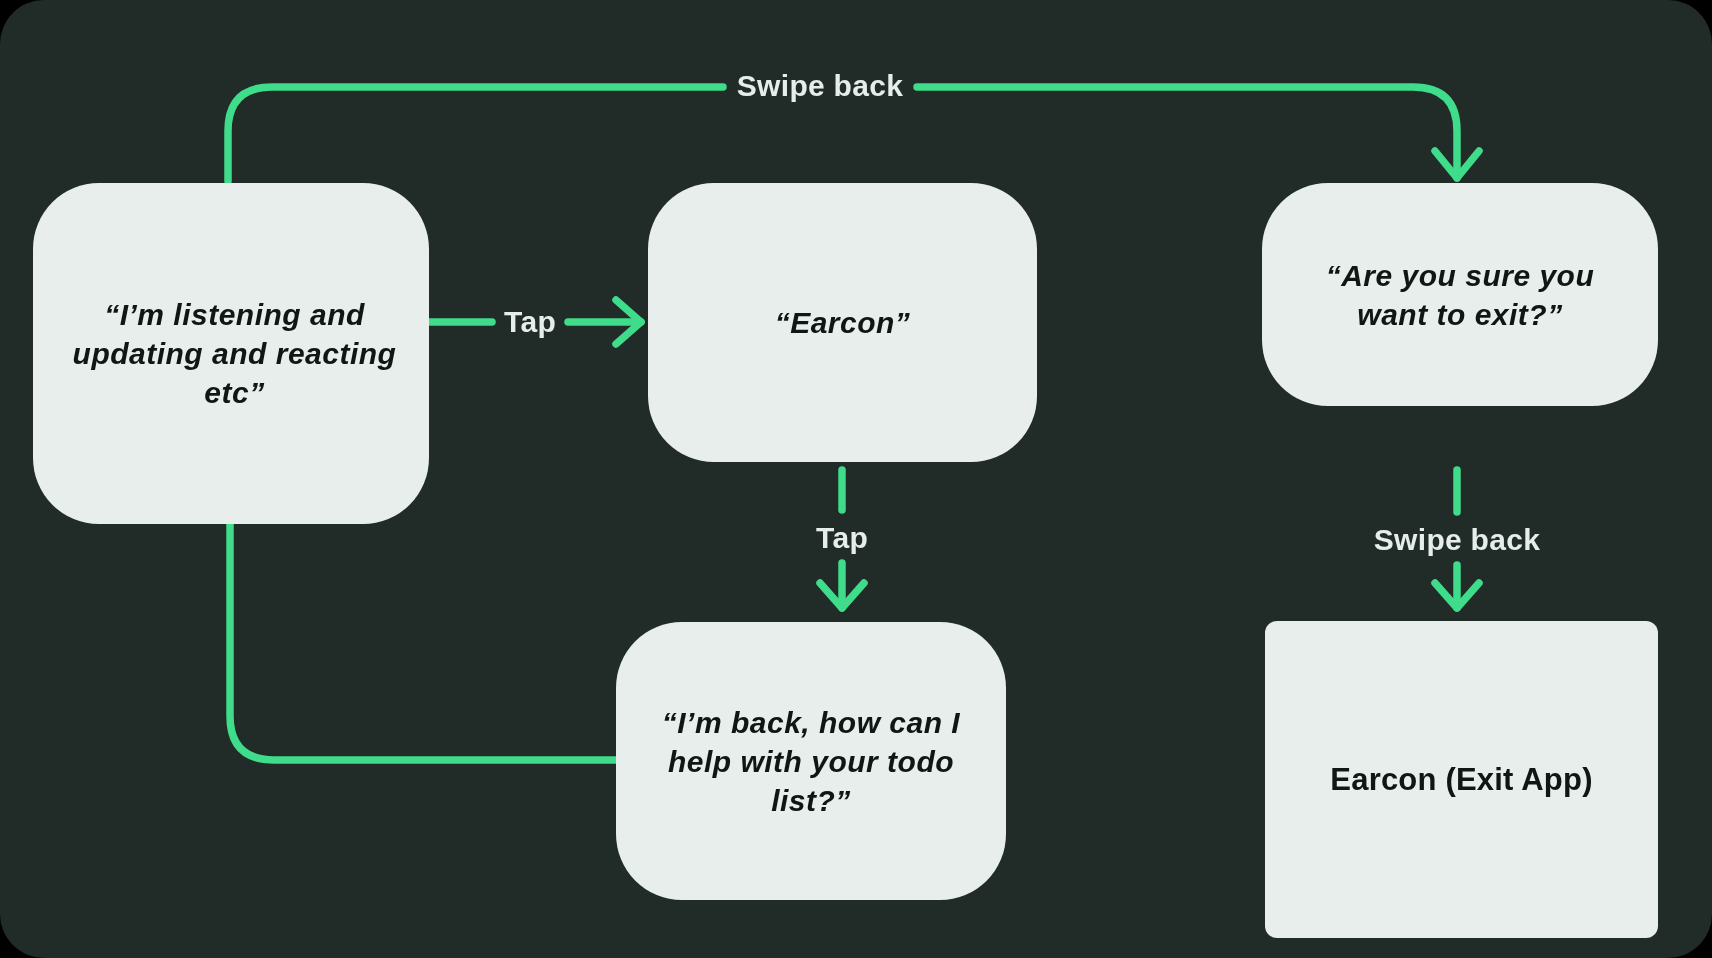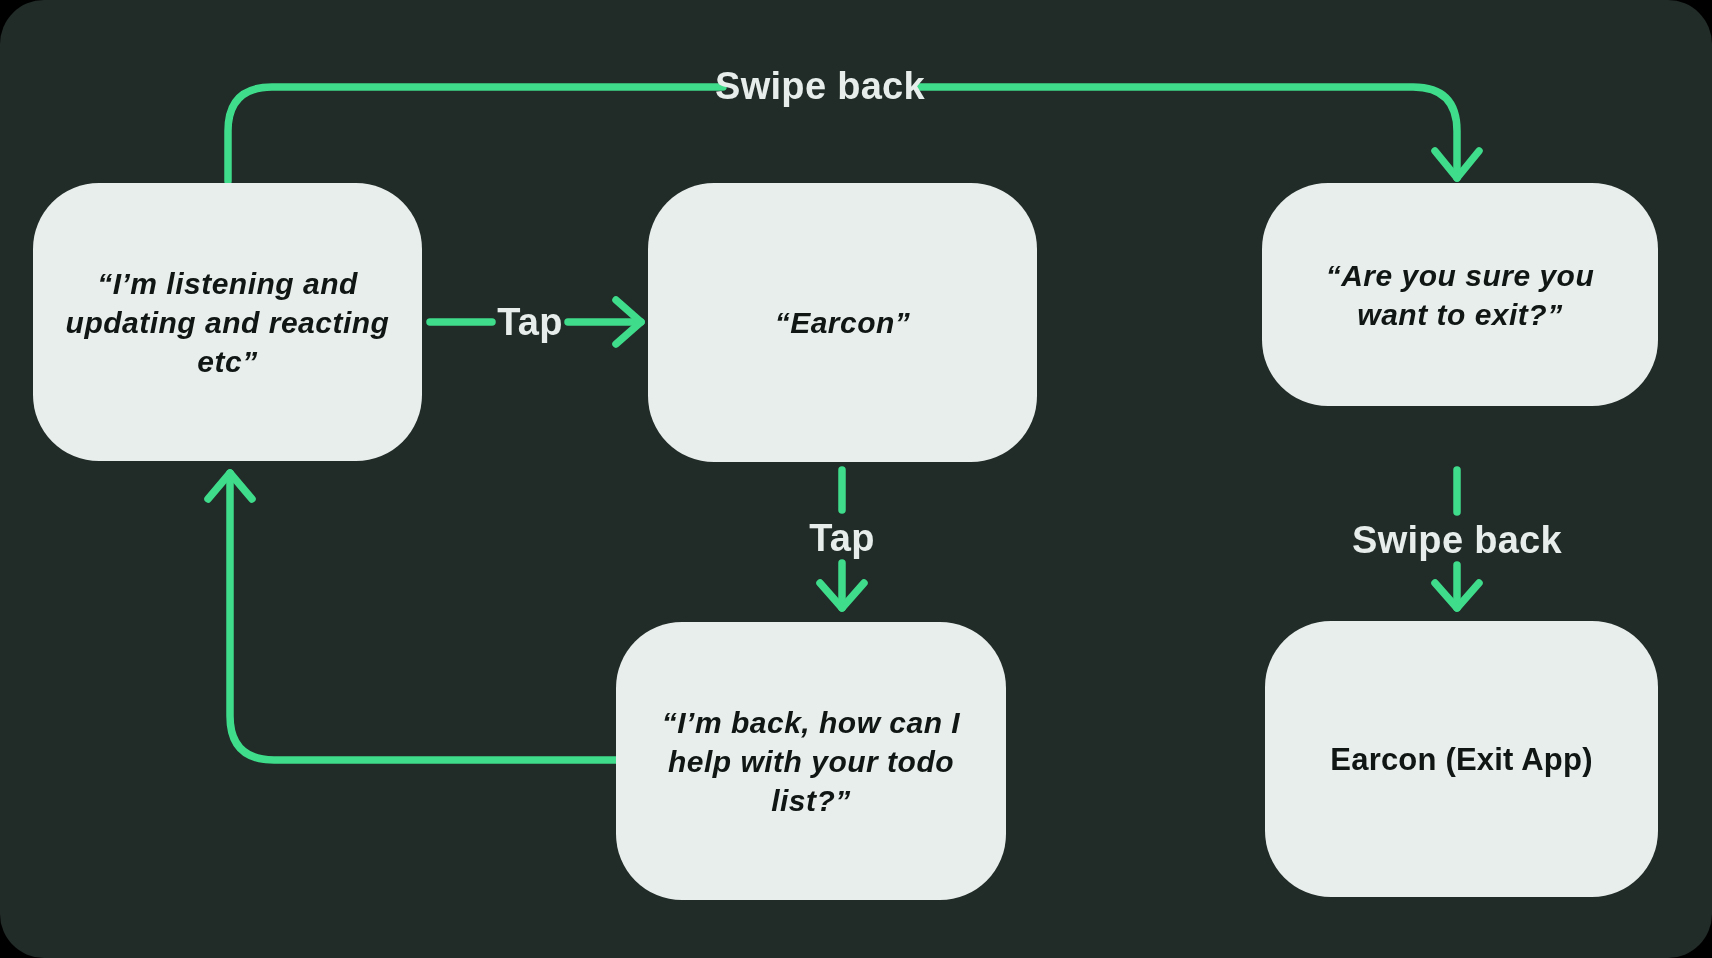--- a/index.html
+++ b/index.html
@@ -48,31 +48,31 @@
     font-size: 30px;
     line-height: 39px;
     white-space: pre-line;
     letter-spacing: 0.5px;
   }
   .node .txt.upright {
     font-style: normal;
     font-size: 31px;
     letter-spacing: 0.2px;
   }
-  .node-listening   { left: 33px;   top: 183px; width: 389px; height: 278px; }
+  .node-listening   { left: 33px;   top: 183px; width: 389px; height: 341px; padding-left: 7px; }
   .node-paused      { left: 648px;  top: 183px; width: 389px; height: 279px; }
   .node-confirm     { left: 1262px; top: 183px; width: 396px; height: 223px; }
   .node-back        { left: 616px;  top: 622px; width: 390px; height: 278px; }
-  .node-earcon      { left: 1265px; top: 621px; width: 393px; height: 276px; }
+  .node-earcon      { left: 1265px; top: 621px; width: 393px; height: 317px; border-radius: 12px; }
   .edge-label {
     position: absolute;
     transform: translate(-50%, -50%);
     color: #e6edea;
     font-weight: bold;
-    font-size: 38px;
+    font-size: 30px;
     white-space: nowrap;
     letter-spacing: 0.3px;
   }
   .lbl-swipe-top   { left: 820px;  top: 86px;  }
   .lbl-tap-right   { left: 530px;  top: 322px; }
   .lbl-tap-down    { left: 842px;  top: 538px; }
   .lbl-swipe-down  { left: 1457px; top: 540px; }
 </style>
 </head>
 <body>

